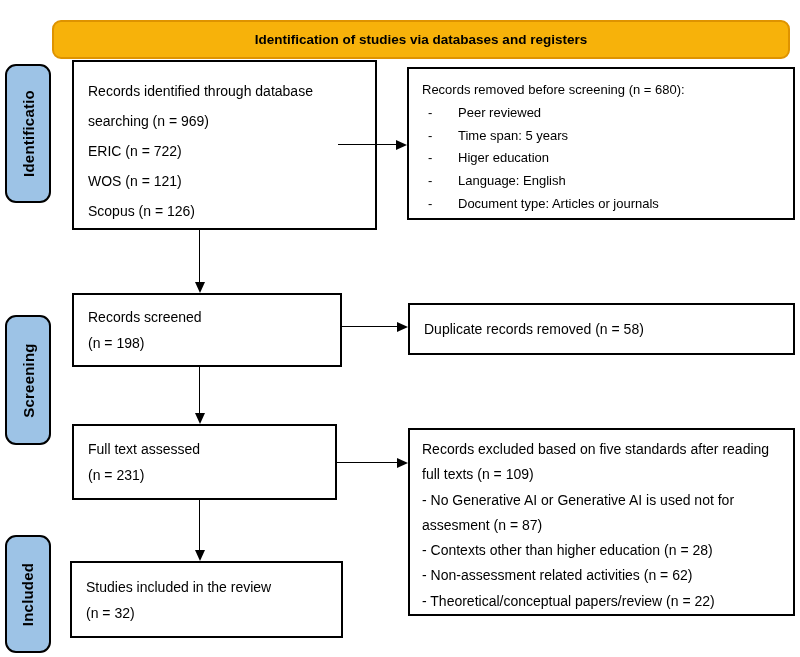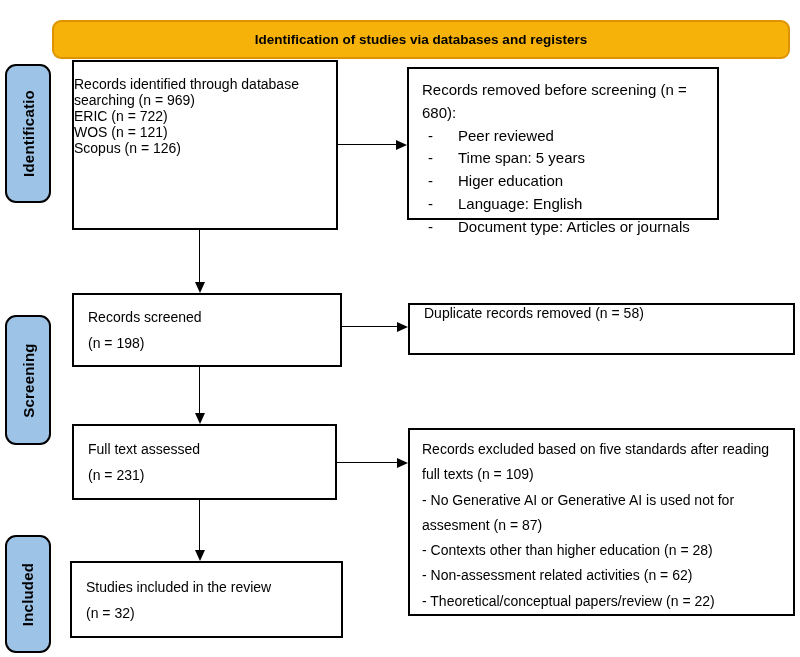--- a/index.html
+++ b/index.html
@@ -45,24 +45,24 @@
   #stage-identification{top:64px;height:139px;}
   #stage-screening{top:315px;height:130px;}
   #stage-included{top:535px;height:118px;}
   
   .fbox{
     position:absolute;
     background:var(--box-bg);
     border:2px solid var(--line);
     font-size:14px;
   }
-  #box-identified{left:72px;top:60px;width:266px;height:170px;padding:14px 12px 0 0;line-height:16px;}
-  #box-removed{left:407px;top:67px;width:312px;height:153px;padding:10px 10px 0 13px;font-size:15px;line-height:22.8px;}
+  #box-identified{left:72px;top:60px;width:305px;height:170px;padding:14px 12px 0 14px;line-height:30px;}
+  #box-removed{left:407px;top:67px;width:388px;height:153px;padding:10px 10px 0 13px;font-size:13px;line-height:22.8px;}
   #box-screened{left:72px;top:293px;width:270px;height:74px;padding:9px 16px 0 14px;line-height:26px;}
-  #box-duplicate{left:408px;top:303px;width:387px;height:52px;display:flex;align-items:flex-start;padding-left:14px;}
+  #box-duplicate{left:408px;top:303px;width:387px;height:52px;display:flex;align-items:center;padding-left:14px;}
   #box-fulltext{left:72px;top:424px;width:265px;height:76px;padding:10px 12px 0 14px;line-height:26px;}
   #box-excluded{left:408px;top:428px;width:387px;height:188px;padding:7px 8px 0 12px;line-height:25.3px;}
   #box-included{left:70px;top:561px;width:273px;height:77px;padding:11px 12px 0 14px;line-height:26px;}
   .bullet-row{display:flex;}
   .bullet-row .dash{width:36px;padding-left:6px;flex:none;}
   
   .hline{position:absolute;height:0;border-top:1.8px solid var(--line);}
   .vline{position:absolute;width:0;border-left:1.8px solid var(--line);}
   .head-right{position:absolute;width:0;height:0;
     border-top:5.5px solid transparent;border-bottom:5.5px solid transparent;

